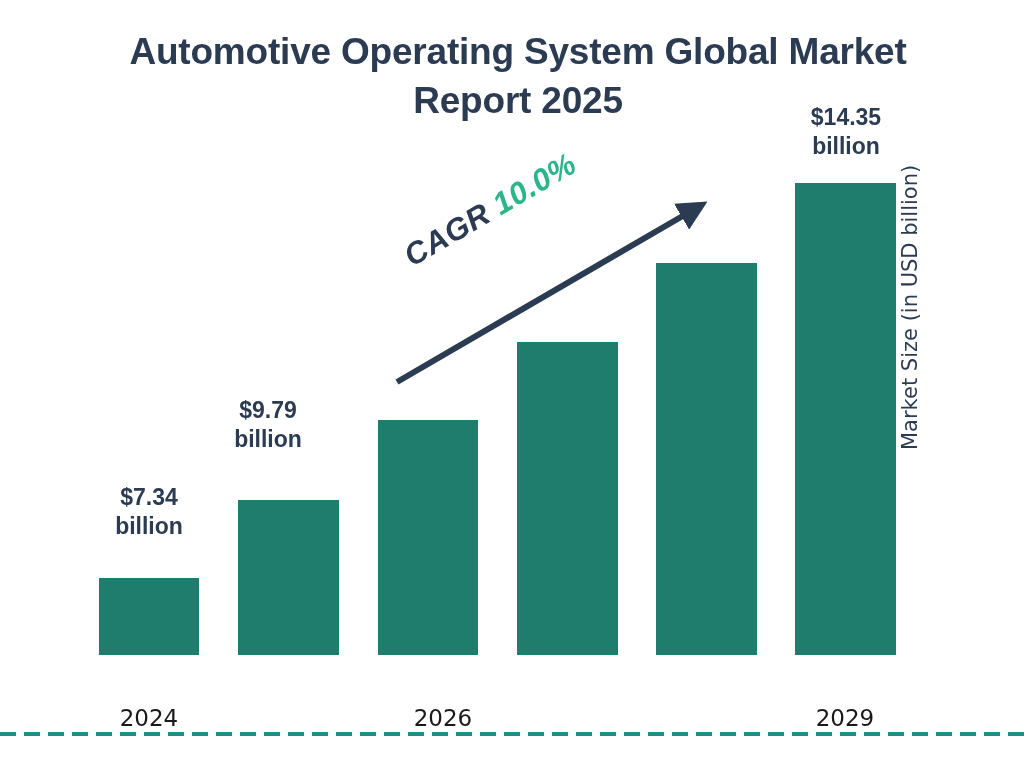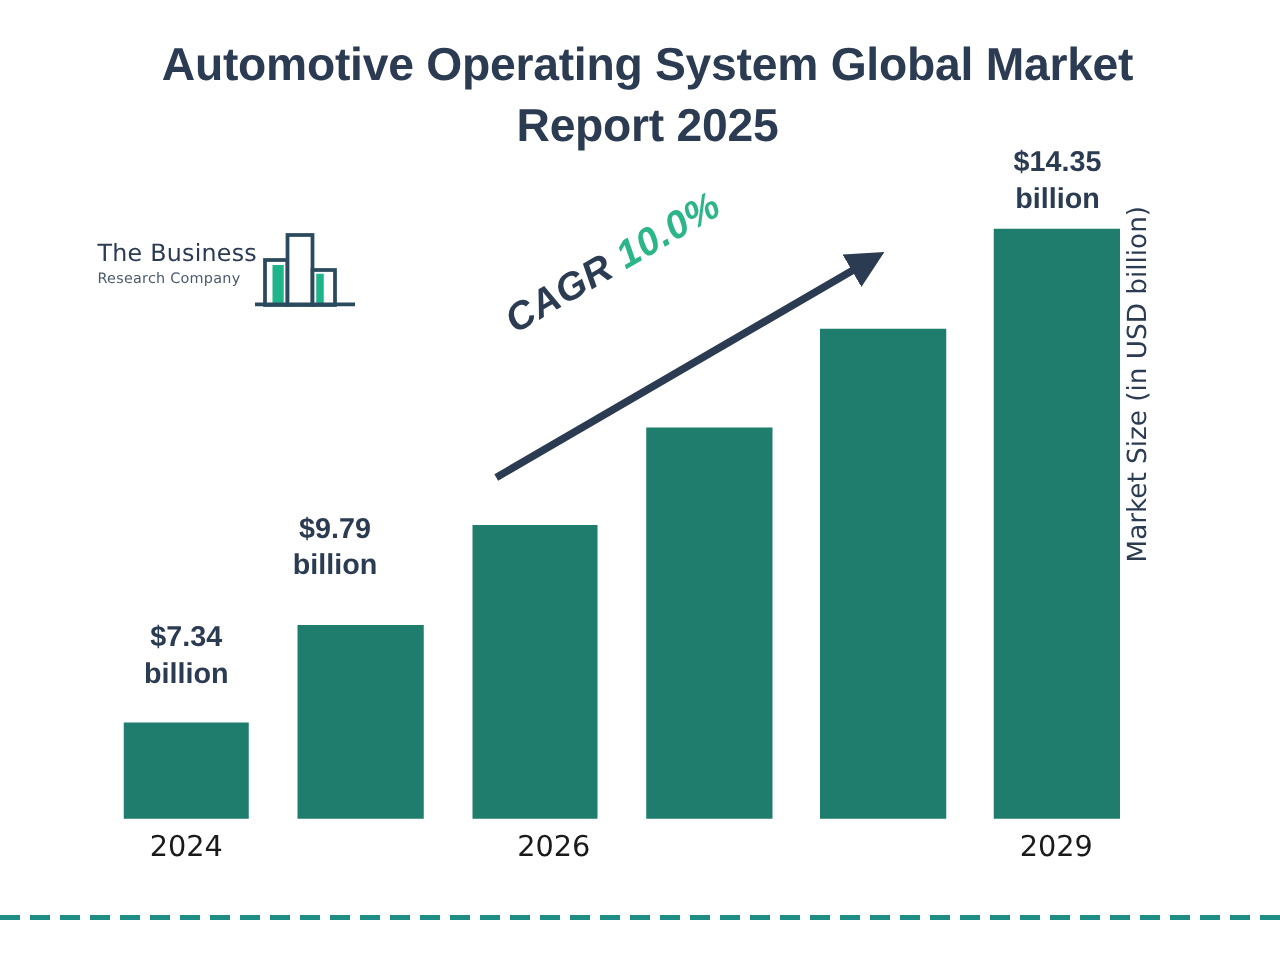--- a/index.html
+++ b/index.html
@@ -84,28 +84,28 @@
     background: #1f7d6d;
   }
   .bar-value {
     position: absolute;
     text-align: center;
     font-size: 23px;
     font-weight: bold;
     color: #2b3b52;
     line-height: 1.27;
     white-space: pre-line;
-    margin-top: 12px;
   }
   .x-tick {
     position: absolute;
     text-align: center;
     font-size: 23px;
     color: #1a1a1a;
     font-family: "DejaVu Sans", sans-serif;
+    margin-top: 40px;
   }
 
   
   #y-axis-label {
     position: absolute;
     left: 898px;
     top: 330px;
     width: 330px;
     transform: rotate(-90deg);
     transform-origin: 60px 60px;
@@ -145,34 +145,20 @@
     );
   }
 </style>
 </head>
 <body>
 
 <div id="page">
 
   <div id="chart-title">Automotive Operating System Global Market Report 2025</div>
 
-  <div id="logo">
-    <div id="logo-text">
-      <div id="logo-line1">The Business</div>
-      <div id="logo-line2">Research Company</div>
-    </div>
-    <svg id="logo-mark" viewBox="0 0 80 62">
-      <rect x="8" y="22" width="18" height="36" fill="#ffffff" stroke="#2b4a5e" stroke-width="3"></rect>
-      <rect x="26" y="2" width="20" height="56" fill="#ffffff" stroke="#2b4a5e" stroke-width="3"></rect>
-      <rect x="46" y="30" width="18" height="28" fill="#ffffff" stroke="#2b4a5e" stroke-width="3"></rect>
-      <rect x="14" y="26" width="9" height="32" fill="#1fb48a"></rect>
-      <rect x="49" y="33" width="6" height="25" fill="#1fb48a"></rect>
-      <line x1="0" y1="57.5" x2="80" y2="57.5" stroke="#2b4a5e" stroke-width="3"></line>
-    </svg>
-  </div>
 
   <svg id="plot" viewBox="0 0 1024 768">
     <defs>
       <marker id="arrowhead" markerWidth="5" markerHeight="5" refX="2.2" refY="2.5" orient="auto">
         <path d="M0,0 L5,2.5 L0,5 Z" fill="#2b3b52"></path>
       </marker>
     </defs>
     <line id="growth-arrow" x1="397" y1="382" x2="693" y2="210" stroke="#2b3b52" stroke-width="6" marker-end="url(#arrowhead)"></line>
   </svg>
 

